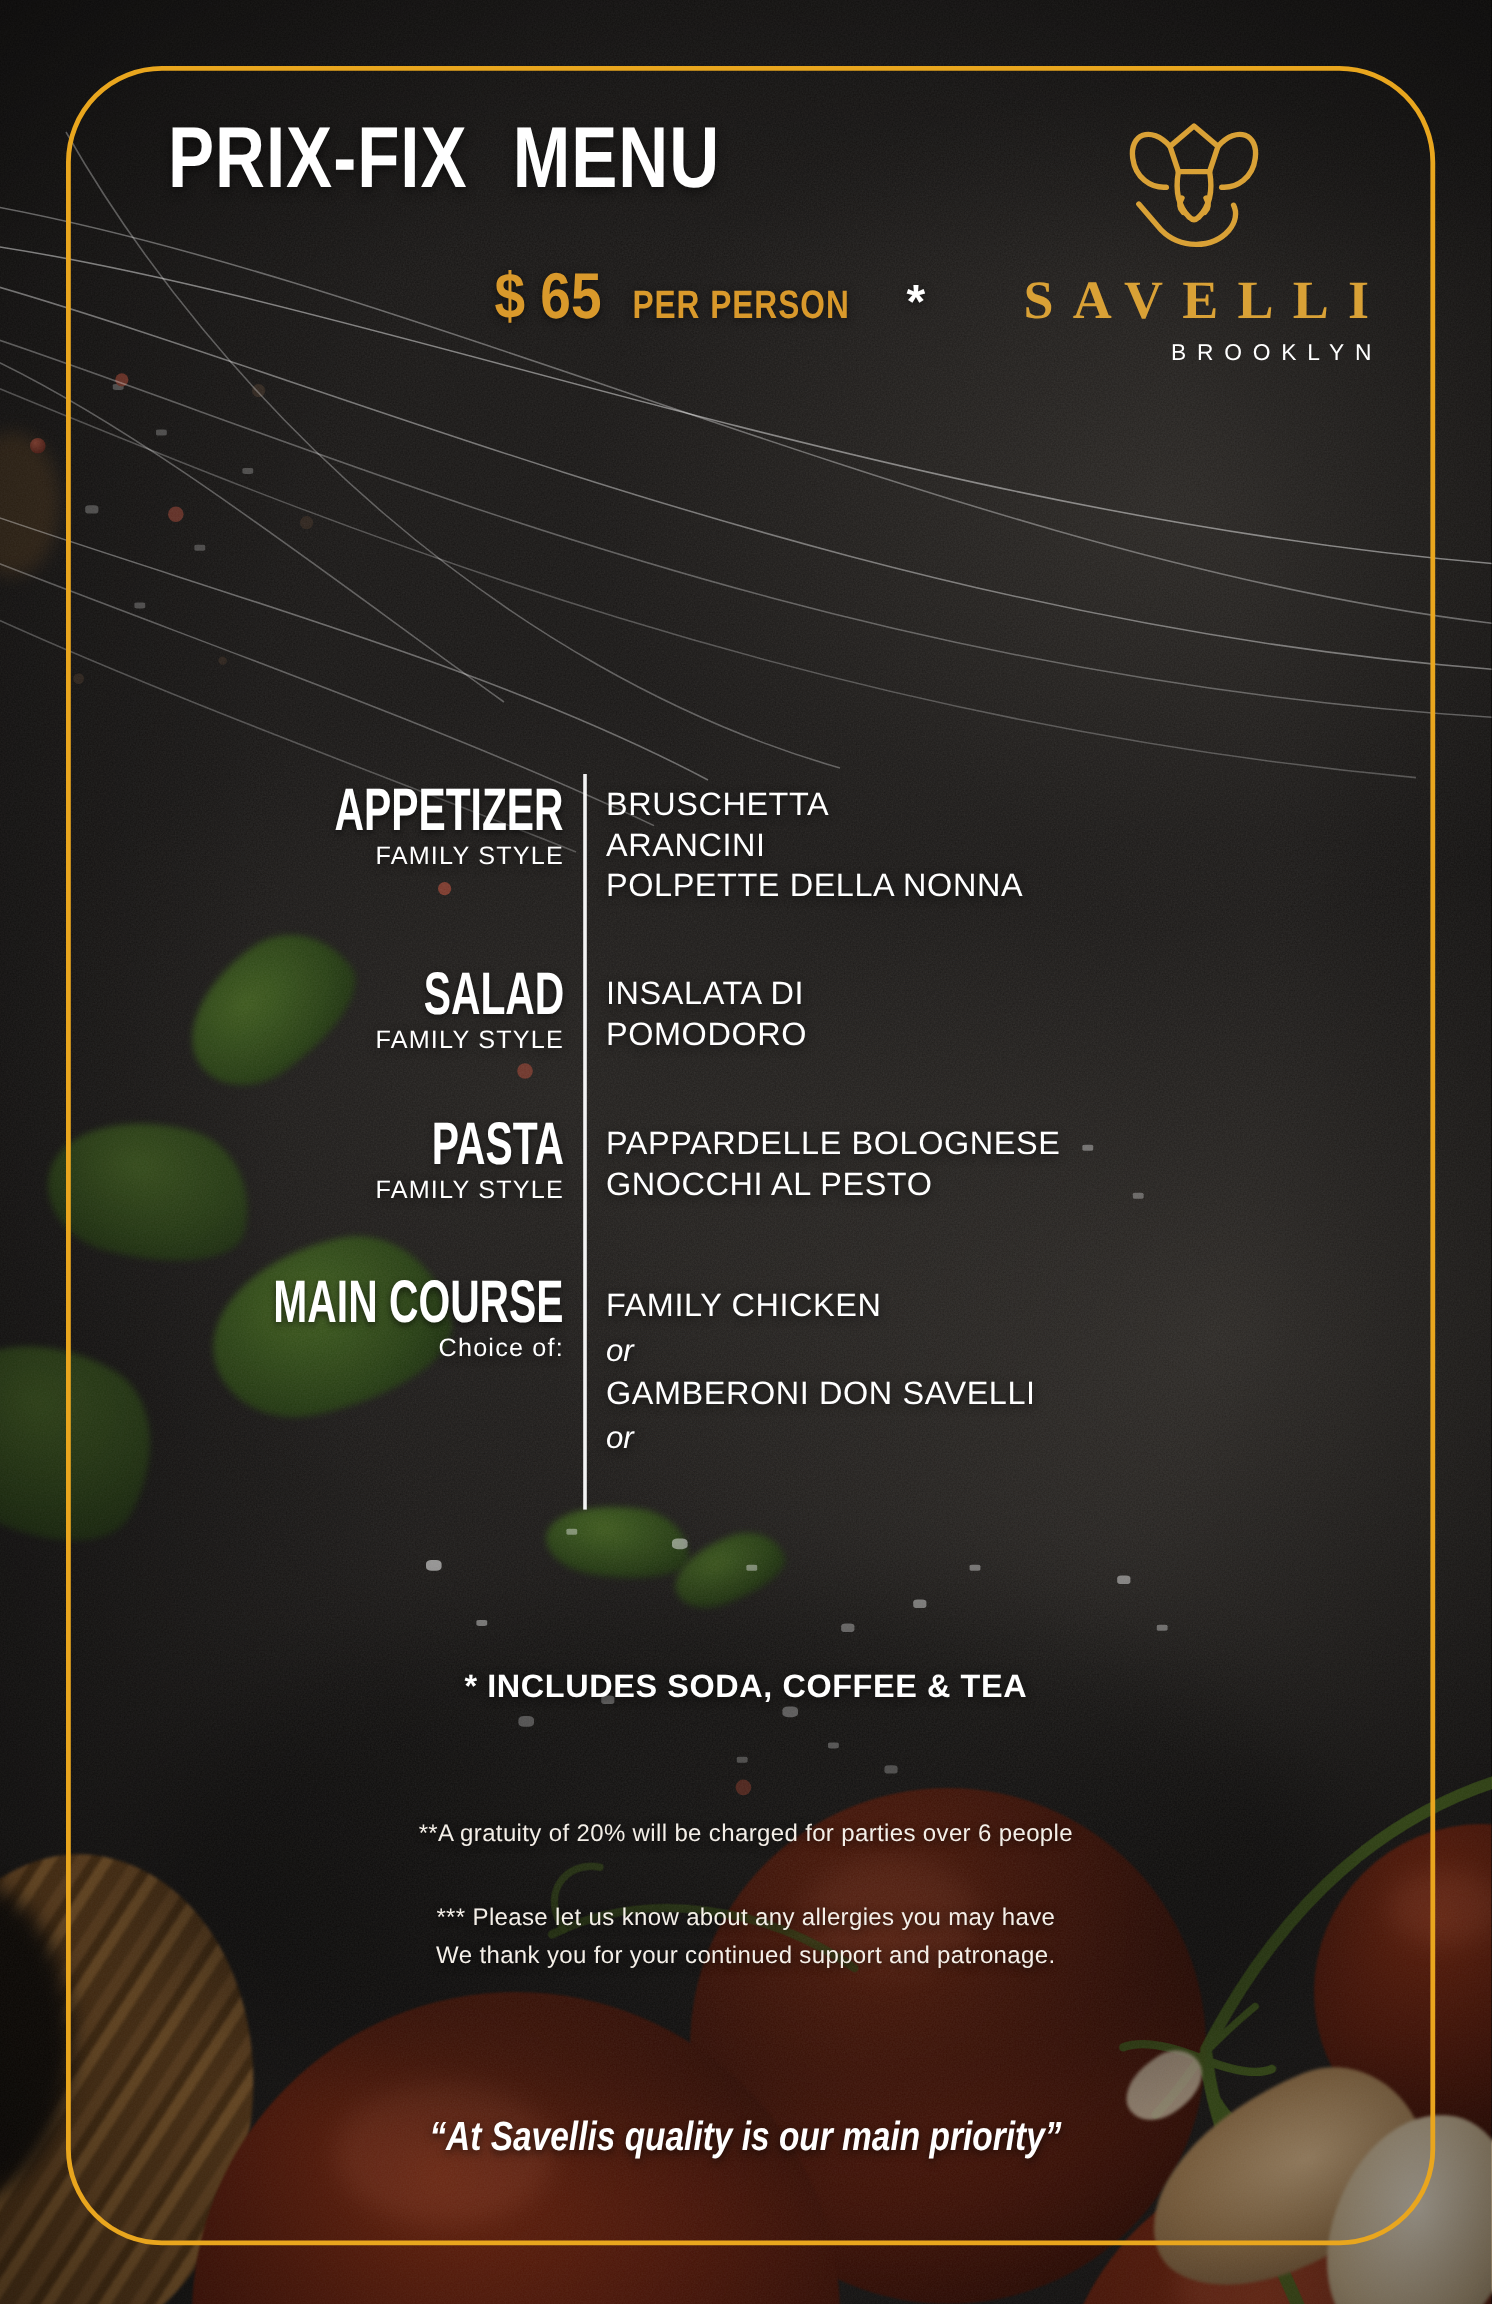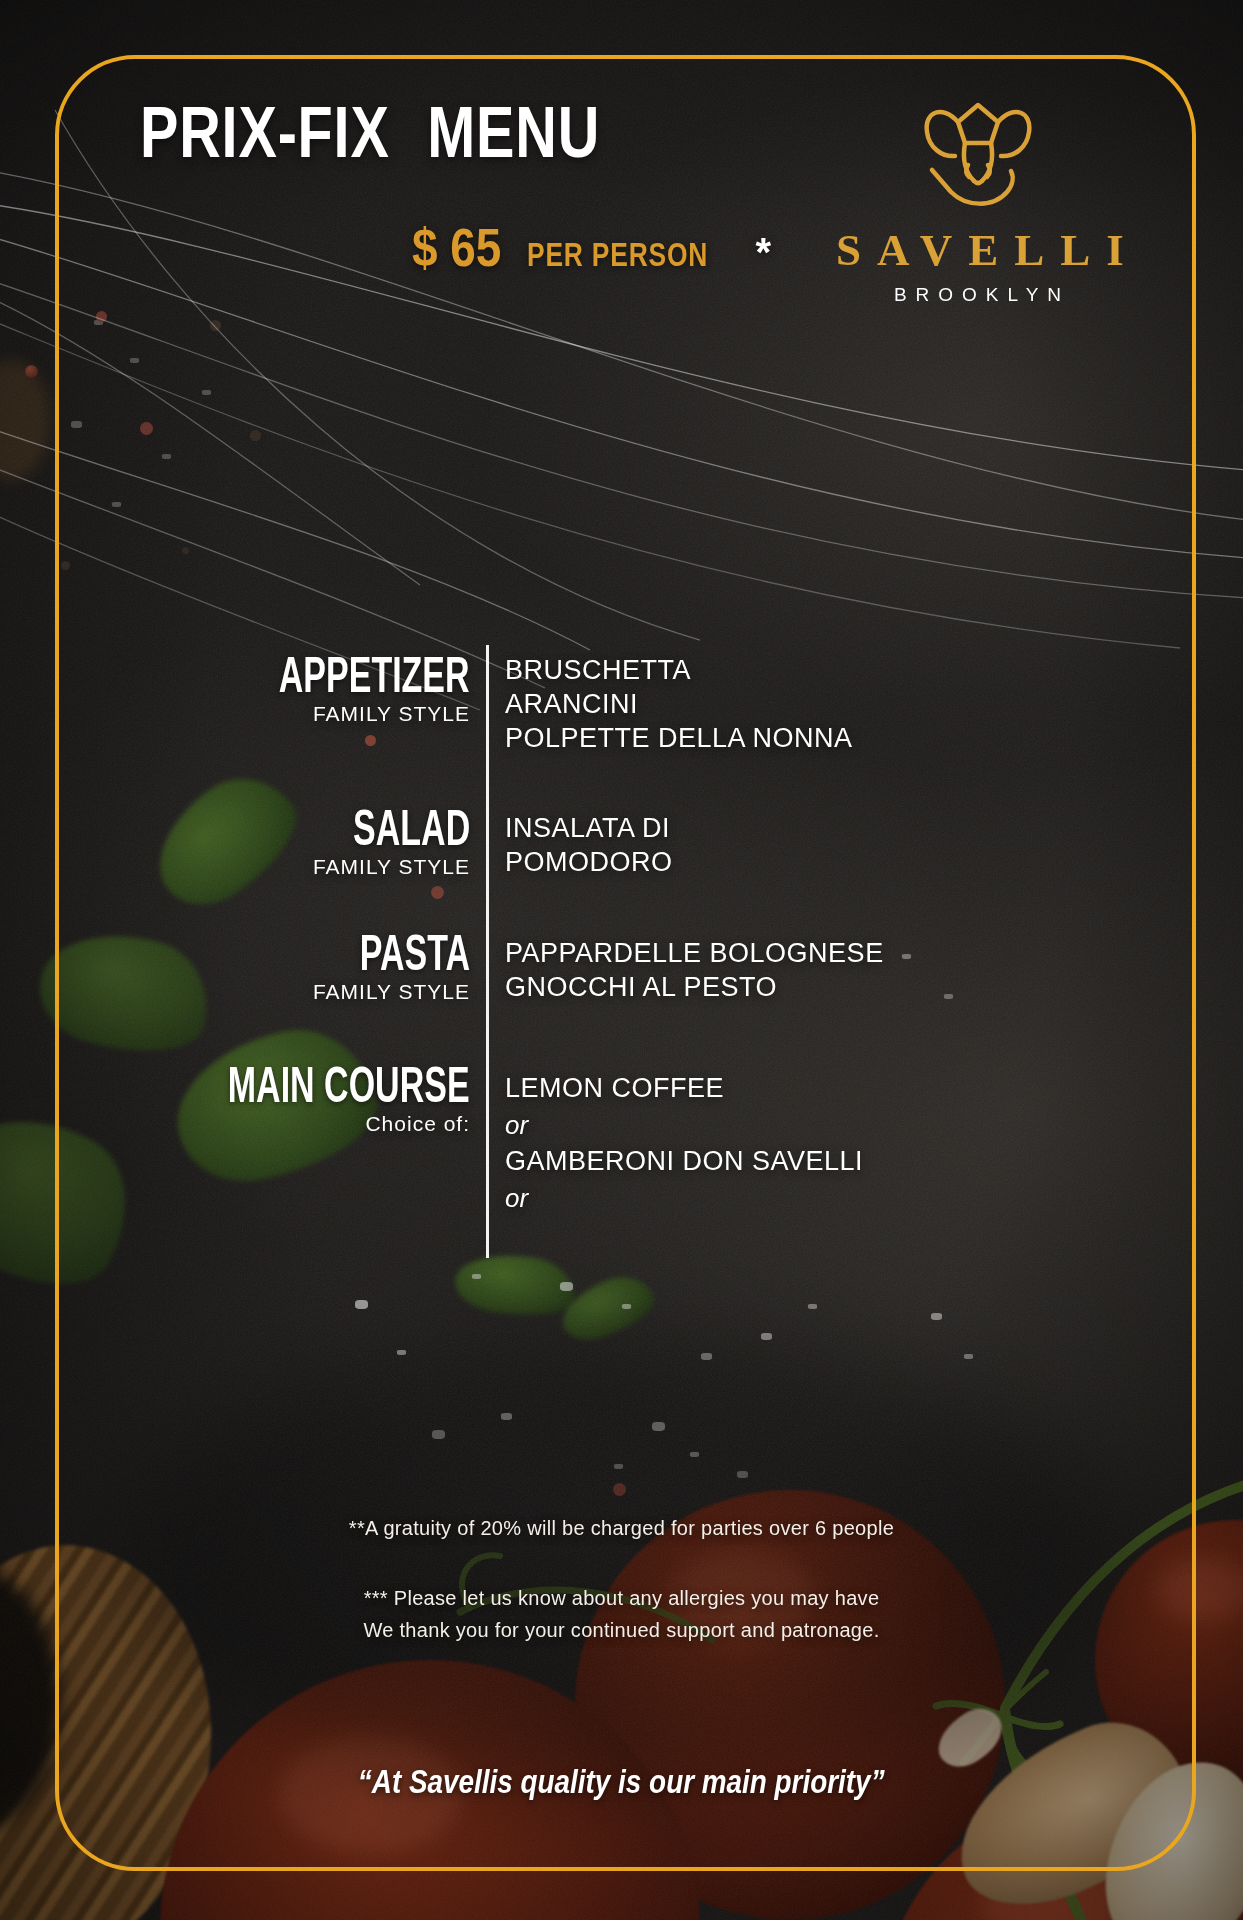--- a/index.html
+++ b/index.html
@@ -72,21 +72,21 @@
     border:4px solid #E9A61E;border-radius:80px;}
   
   .cond{display:inline-block;transform:scaleX(.8);transform-origin:left center;white-space:nowrap;}
   .title{position:absolute;left:140px;top:96px;font-size:72px;font-weight:700;line-height:1;
     letter-spacing:1px;word-spacing:26px;text-shadow:0 3px 10px rgba(0,0,0,.5);}
   .price{position:absolute;left:412px;top:216px;display:flex;align-items:baseline;gap:10px;
     color:#D9992B;text-shadow:0 2px 8px rgba(0,0,0,.5);}
   .price .amt{font-size:54px;font-weight:700;transform:scaleX(.85);transform-origin:left center;}
   .price .per{font-size:33px;font-weight:700;transform:scaleX(.8);transform-origin:left center;letter-spacing:1px;}
   .price .star{font-size:40px;font-weight:700;color:#fff;margin-left:-8px;}
-  .logo{position:absolute;left:820px;top:88px;width:315px;text-align:center;}
+  .logo{position:absolute;left:837px;top:88px;width:315px;text-align:right;}
   .logo svg{display:block;margin:0 auto;}
   .brand-name{font-family:"Liberation Serif", serif;font-weight:700;font-size:45px;color:#D9A136;
     letter-spacing:16px;padding-left:16px;margin-top:4px;}
   .brand-city{font-size:19px;color:#fff;letter-spacing:9px;padding-left:9px;margin-top:8px;font-weight:400;}
   
   .divider{position:absolute;left:486px;top:645px;width:3px;height:613px;background:rgba(255,255,255,.95);}
   .sec{position:absolute;left:0;width:100%;}
   .label-col{position:absolute;right:773px;top:0;text-align:right;text-shadow:0 2px 8px rgba(0,0,0,.55);}
   .sec-label{font-size:50px;font-weight:700;line-height:1;display:inline-block;
     transform:scaleX(.68);transform-origin:right center;white-space:nowrap;}
@@ -248,25 +248,26 @@
       <div class="item">GNOCCHI AL PESTO</div>
     </div>
   </div>
 
   <div class="sec sec-main" style="top:1060px;">
     <div class="label-col">
       <div class="sec-label">MAIN COURSE</div>
       <div class="sec-sub" style="">Choice of:</div>
     </div>
     <div class="items-col" style="top:10px;">
-      <div class="item">LEMON COFFEE</div>
+      <div class="item">FAMILY CHICKEN</div>
       <div class="item alt">or</div>
       <div class="item">GAMBERONI DON SAVELLI</div>
       <div class="item alt">or</div>
     </div>
   </div>
 
+  <div class="note includes">* INCLUDES SODA, COFFEE &amp; TEA</div>
   <div class="note gratuity">**A gratuity of 20% will be charged for parties over 6 people</div>
   <div class="note thanks">We thank you for your continued support and patronage.</div>
   <div class="note allergy">*** Please let us know about any allergies you may have</div>
   <div class="note quote"><span>“At Savellis quality is our main priority”</span></div>
 
 </div>
 
 </body></html>

